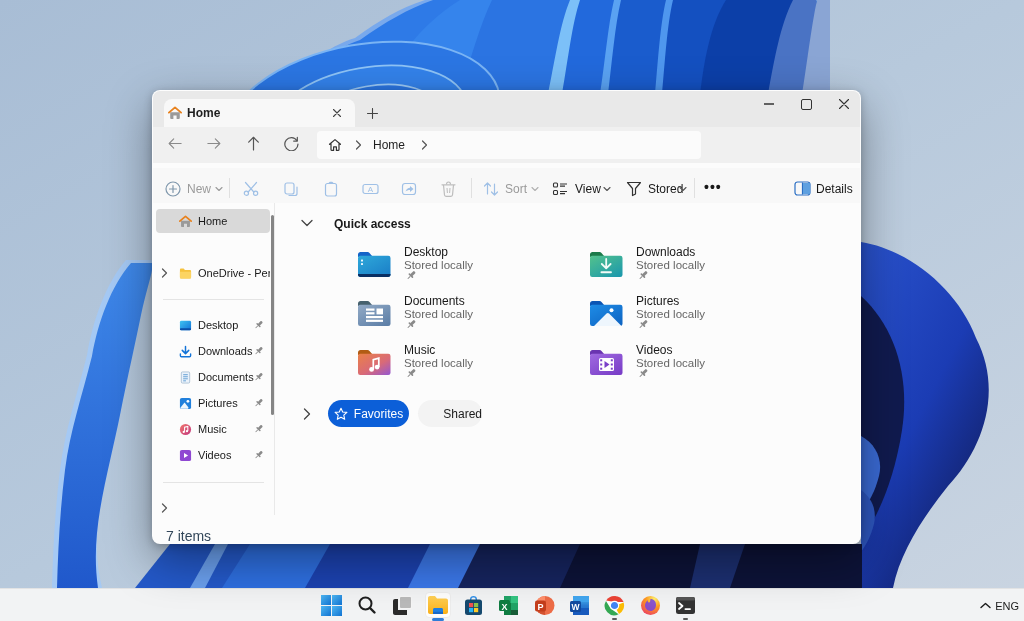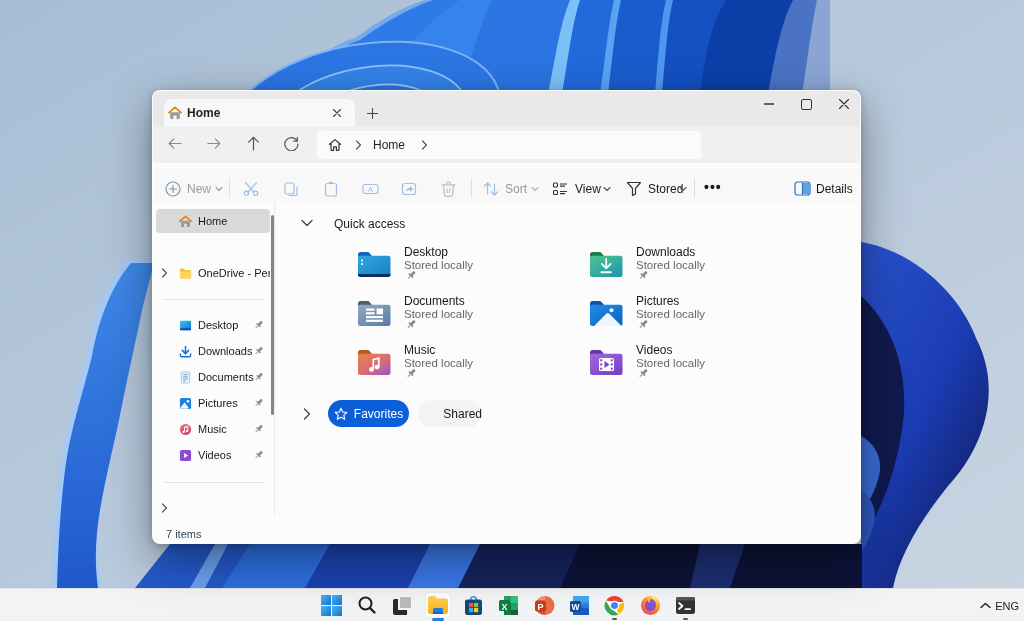--- a/index.html
+++ b/index.html
@@ -37,21 +37,21 @@
   .gray{color:#9a9a9a;}
   
   #sidebar{left:0;top:0;width:121px;height:312px;}
   .srow{position:absolute;left:3px;width:114px;height:24px;display:flex;
         align-items:center;font-size:11px;color:#191919;white-space:nowrap;overflow:hidden;}
   .srow .sic{width:13px;height:13px;margin-left:23px;margin-right:6px;flex:none;}
   .pin{position:absolute;width:10px;height:10px;}
   .chev{position:absolute;font-size:10px;color:#555;}
   #vdiv{left:120.5px;top:0;width:1px;height:312px;background:#e9e9e9;}
   #sbar{left:118px;top:12px;width:3px;height:200px;background:#858585;border-radius:2px;}
-  #status{left:13px;top:325px;font-size:11px;color:#33475a;}
+  #status{left:13px;top:325px;font-size:14px;color:#33475a;}
   
   .itm-t{font-size:12px;color:#191919;}
   .itm-s{font-size:11.5px;color:#666;}
   #main{left:0;top:0;width:709px;height:454px;}
   .pill{position:absolute;display:flex;align-items:center;justify-content:center;
         border-radius:13.5px;font-size:12px;height:27px;}
 </style>
 </head>
 <body>
 <svg id="wall" class="abs" viewBox="0 0 1024 588" width="1024" height="588">
@@ -519,21 +519,21 @@
         </svg>
     </div>
     <div id="vdiv" class="abs"></div>
     <div id="sbar" class="abs"></div>
     <div id="status" class="abs">7 items</div>
   </div>
   <div id="main" class="abs">
     <svg class="abs" style="left:148px;top:128px" width="12" height="8" viewBox="0 0 12 8">
         <path d="M1,1.5 L6,6.5 L11,1.5" fill="none" stroke="#444" stroke-width="1.3" stroke-linecap="round" stroke-linejoin="round"></path>
       </svg>
-    <span class="abs" style="left:181px;top:126px;font-size:12px;font-weight:normal;color:#191919;">Quick access</span>
+    <span class="abs" style="left:181px;top:126px;font-size:12px;font-weight:bold;color:#191919;">Quick access</span>
 
     <svg class="abs" style="left:203px;top:158px" width="36" height="29" viewBox="0 0 36 29">
       <defs>
           <linearGradient id="fdesk" x1="0" y1="0" x2=".8" y2="1">
             <stop offset="0" stop-color="#2fa9da"></stop>
             <stop offset="1" stop-color="#1b80c8"></stop>
           </linearGradient>
         </defs>
       <path d="M2,8 L2,5.6 C2,4.2 3.1,3.1 4.5,3.1 L11.5,3.1 C12.3,3.1 13,3.4 13.5,4 L16.5,7.5 Z" fill="#1464c8"></path>
       <rect x="2" y="6.8" width="32.5" height="21.2" rx="2.2" fill="url(#fdesk)"></rect>

